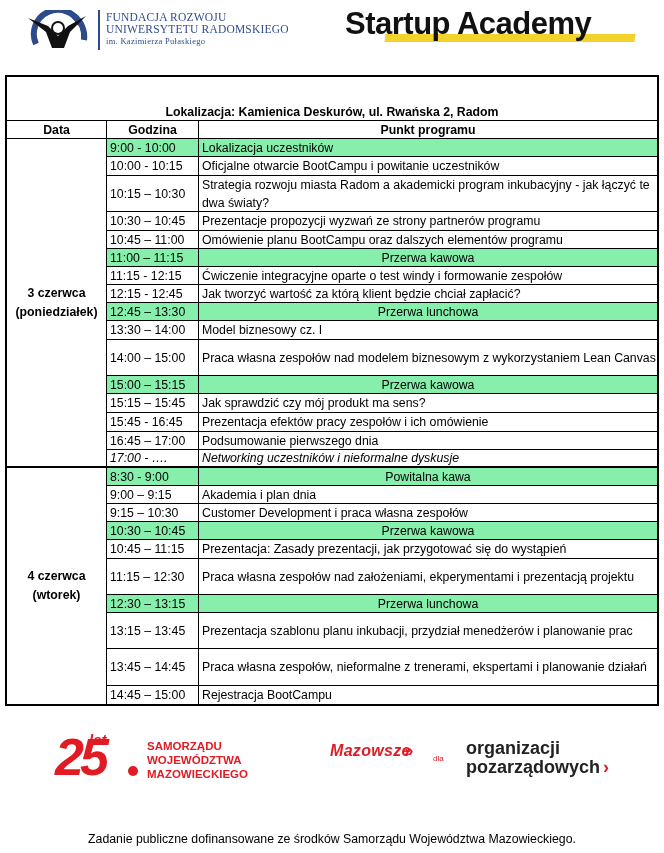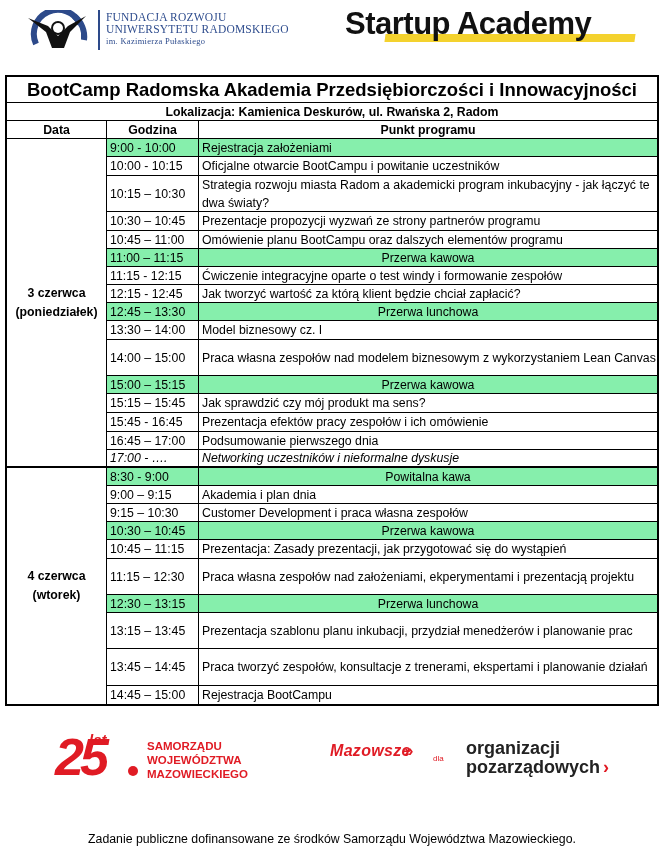--- a/index.html
+++ b/index.html
@@ -74,35 +74,32 @@
     <div class="l3">im. Kazimierza Pułaskiego</div>
   </div>
 </div>
 
 <div class="logo-startup">
   <div class="hl"></div>
   <div class="st">Startup Academy</div>
 </div>
 
 <div class="sched" id="sched" style="height: 631px;">
-  <div class="row title-row" style="top:0;height:26px;">
-    <div class="cell last" style="left:0;width:650px;">BootCamp Radomska Akademia Przedsiębiorczości i Innowacyjności</div>
-  </div>
   <div class="row loc-row" style="top:26px;height:18px;">
     <div class="cell last" style="left:0;width:650px;">Lokalizacja: Kamienica Deskurów, ul. Rwańska 2, Radom</div>
   </div>
   <div class="row hdr" style="top:44px;height:18px;">
     <div class="cell c-date">Data</div>
     <div class="cell c-time">Godzina</div>
     <div class="cell c-item last">Punkt programu</div>
   </div>
   <div id="body-rows">
       <div class="row break shaded" style="top: 62px; height: 18px;">
         <div class="cell c-time time">9:00 - 10:00</div>
-        <div class="cell c-item item last" style="justify-content: flex-start; padding-left: 3px;">Rejestracja założeniami</div>
+        <div class="cell c-item item last" style="justify-content: flex-start; padding-left: 3px;">Lokalizacja uczestników</div>
       </div>
       <div class="row" style="top: 80px; height: 19px;">
         <div class="cell c-time time">10:00 - 10:15</div>
         <div class="cell c-item item last">Oficjalne otwarcie BootCampu i powitanie uczestników</div>
       </div>
       <div class="row" style="top: 99px; height: 36px;">
         <div class="cell c-time time">10:15 – 10:30</div>
         <div class="cell c-item item last wrap">Strategia rozwoju miasta Radom a akademicki program inkubacyjny - jak łączyć te dwa światy?</div>
       </div>
       <div class="row" style="top: 135px; height: 19px;">
@@ -190,21 +187,21 @@
       <div class="row break" style="top: 518px; height: 18px;">
         <div class="cell c-time time">12:30 – 13:15</div>
         <div class="cell c-item item last">Przerwa lunchowa</div>
       </div>
       <div class="row" style="top: 536px; height: 36px;">
         <div class="cell c-time time">13:15 – 13:45</div>
         <div class="cell c-item item last wrap">Prezentacja szablonu planu inkubacji, przydział menedżerów i planowanie prac</div>
       </div>
       <div class="row" style="top: 572px; height: 37px;">
         <div class="cell c-time time">13:45 – 14:45</div>
-        <div class="cell c-item item last wrap">Praca tworzyć zespołów, konsultacje z trenerami, ekspertami i planowanie działań</div>
+        <div class="cell c-item item last wrap">Praca własna zespołów, nieformalne z trenerami, ekspertami i planowanie działań</div>
       </div>
       <div class="row" style="top: 609px; height: 18px;">
         <div class="cell c-time time" style="border-bottom-width: 0px;">14:45 – 15:00</div>
         <div class="cell c-item item last" style="border-bottom-width: 0px;">Rejestracja BootCampu</div>
       </div>
       <div class="daycell lastday" style="top: 391px; height: 236px;">
         <div>
           <div>4 czerwca</div>
           <div>(wtorek)</div>
         </div>

